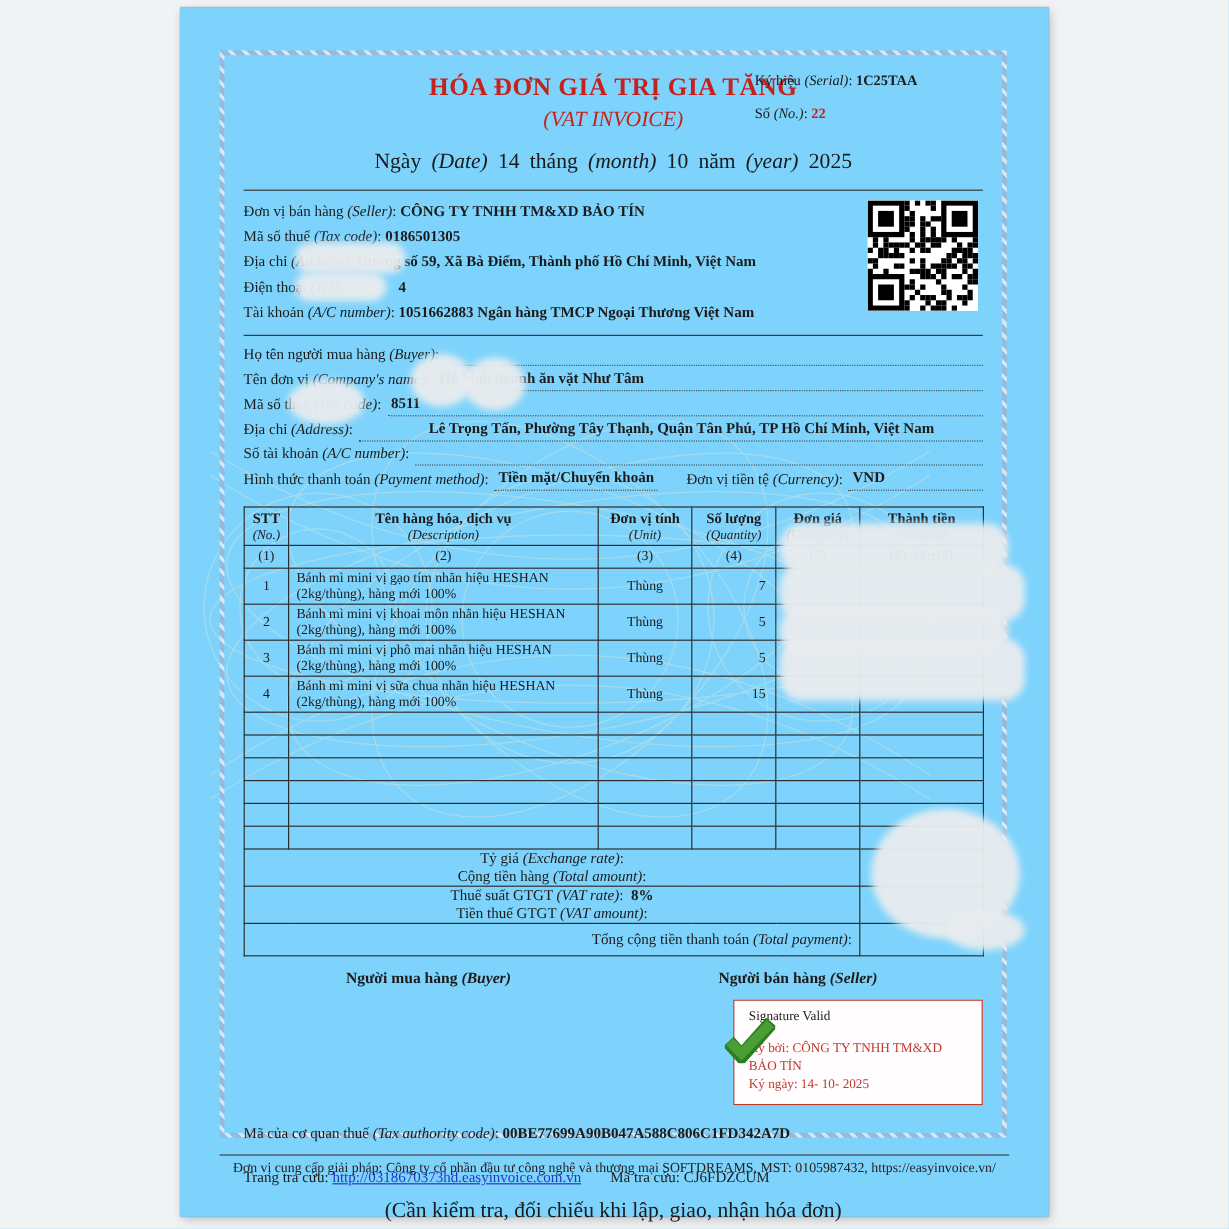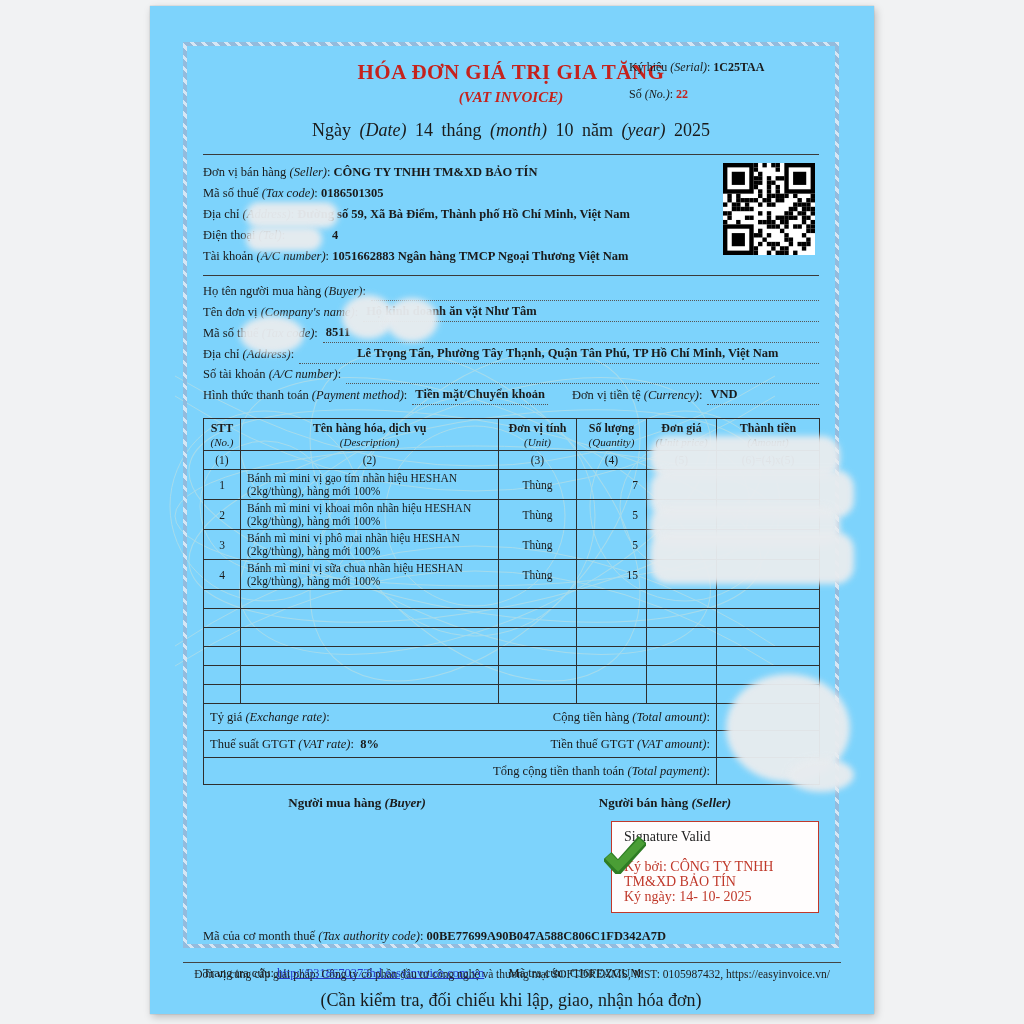--- a/index.html
+++ b/index.html
@@ -22,21 +22,21 @@
     border-image:repeating-linear-gradient(45deg,#93bbdd 0 5px,#d6e6f4 5px 8px) 4;
   }
   .content { position:relative; width:616px; margin:0 auto; padding-top:14px; }
 
   
   .wm { position:absolute; left:10px; top:330px; width:630px; height:360px; pointer-events:none; }
 
   
   .hdr { position:relative; text-align:center; }
   .title { color:#c5221c; font-weight:bold; font-size:21px; letter-spacing:.5px; }
-  .subtitle { color:#c5221c; font-weight:bold; font-style:italic; font-size:15px; margin-top:4px; }
+  .subtitle { color:#c5221c; font-weight:normal; font-style:italic; font-size:18px; margin-top:4px; }
   .dateline { font-size:18px; margin-top:14px; }
   .dateline .en { font-style:italic; }
   .dateline span { margin:0 2px; }
   .serialbox { position:absolute; right:12px; top:0; width:178px; text-align:left; font-size:12px; }
   .serialbox .row { margin-bottom:12px; white-space:nowrap; }
   .serialbox .en { font-style:italic; }
   .serialbox b { font-weight:bold; }
   .no-red { color:#c5221c; font-weight:bold; }
 
   .hr { border-top:1.2px solid #3a3a3a; margin-top:13px; }
@@ -64,37 +64,37 @@
   th, td { border:1.2px solid #2e2e2e; padding:1px 4px; vertical-align:middle; }
   thead th { font-weight:bold; text-align:center; padding:2px 2px; }
   thead .en { font-weight:normal; font-style:italic; font-size:11px; display:block; }
   .idx td { text-align:center; height:19px; font-size:11.5px; }
   .drow td { height:30px; font-size:11.5px; }
   .drow .desc { text-align:left; line-height:13px; padding-left:6px; }
   .drow .ctr { text-align:center; }
   .drow .rgt { text-align:right; padding-right:8px; }
   .erow td { height:19px; }
   .tot td { height:27px; font-size:12.5px; padding:0 6px; }
-  .tot .flex2 { display:flex; justify-content:space-between; align-items:center; }
+  .tot .flex2 { display:flex; align-items:center;flex-direction:column; }
   .tot .en { font-style:italic; }
   .tot b { font-weight:bold; }
   .tot .ralign { text-align:right; }
   .words td { height:26px; font-size:12.5px; padding:0 6px; }
   .words .en { font-style:italic; }
   .words b { font-weight:bold; }
 
   
   .sigrow { display:flex; margin-top:10px; font-size:13px; }
   .sigcol { width:50%; }
   .sig-label { font-weight:bold; text-align:center; }
   .sig-label .en { font-style:italic; }
   .sigbox {
     margin:10px 0 0 auto; width:208px; min-height:64px;
     border:1.5px solid #c0392b; background:#fffdfd;
-    position:relative; padding:7px 8px 8px 12px; font-size:14px;
+    position:relative; padding:7px 8px 8px 12px; font-size:11px;
   }
   .sigbox .valid { color:#222; margin-bottom:14px; }
   .sigbox .red { color:#c0392b; line-height:15px; }
   .check { position:absolute; left:-8px; top:14px; width:42px; height:38px; }
 
   
   .ftr { font-size:12.5px; margin-top:16px; }
   .ftr .en { font-style:italic; }
   .ftr b { font-weight:bold; }
   .ftr .row2 { margin-top:22px; }
@@ -499,21 +499,21 @@
             </svg>
             <div class="valid">Signature Valid</div>
             <div class="red">Ký bởi: CÔNG TY TNHH TM&amp;XD BẢO TÍN</div>
             <div class="red">Ký ngày: 14- 10- 2025</div>
           </div>
         </div>
       </div>
 
       <div class="ftr">
         <div>
-          <span>Mã của cơ month thuế </span><span class="en">(Tax authority code)</span><span>: </span><b>00BE77699A90B047A588C806C1FD342A7D</b>
+          <span>Mã của cơ quan thuế </span><span class="en">(Tax authority code)</span><span>: </span><b>00BE77699A90B047A588C806C1FD342A7D</b>
         </div>
         <div class="row2">
           <span>Trang tra cứu: </span><a href="#">http://0318670373hd.easyinvoice.com.vn</a>
           <span style="display:inline-block;width:18px;"></span>
           <span>Mã tra cứu: </span><span>CJ6FDZCUM</span>
         </div>
         <div class="note">(Cần kiểm tra, đối chiếu khi lập, giao, nhận hóa đơn)</div>
       </div>
 
     </div>

